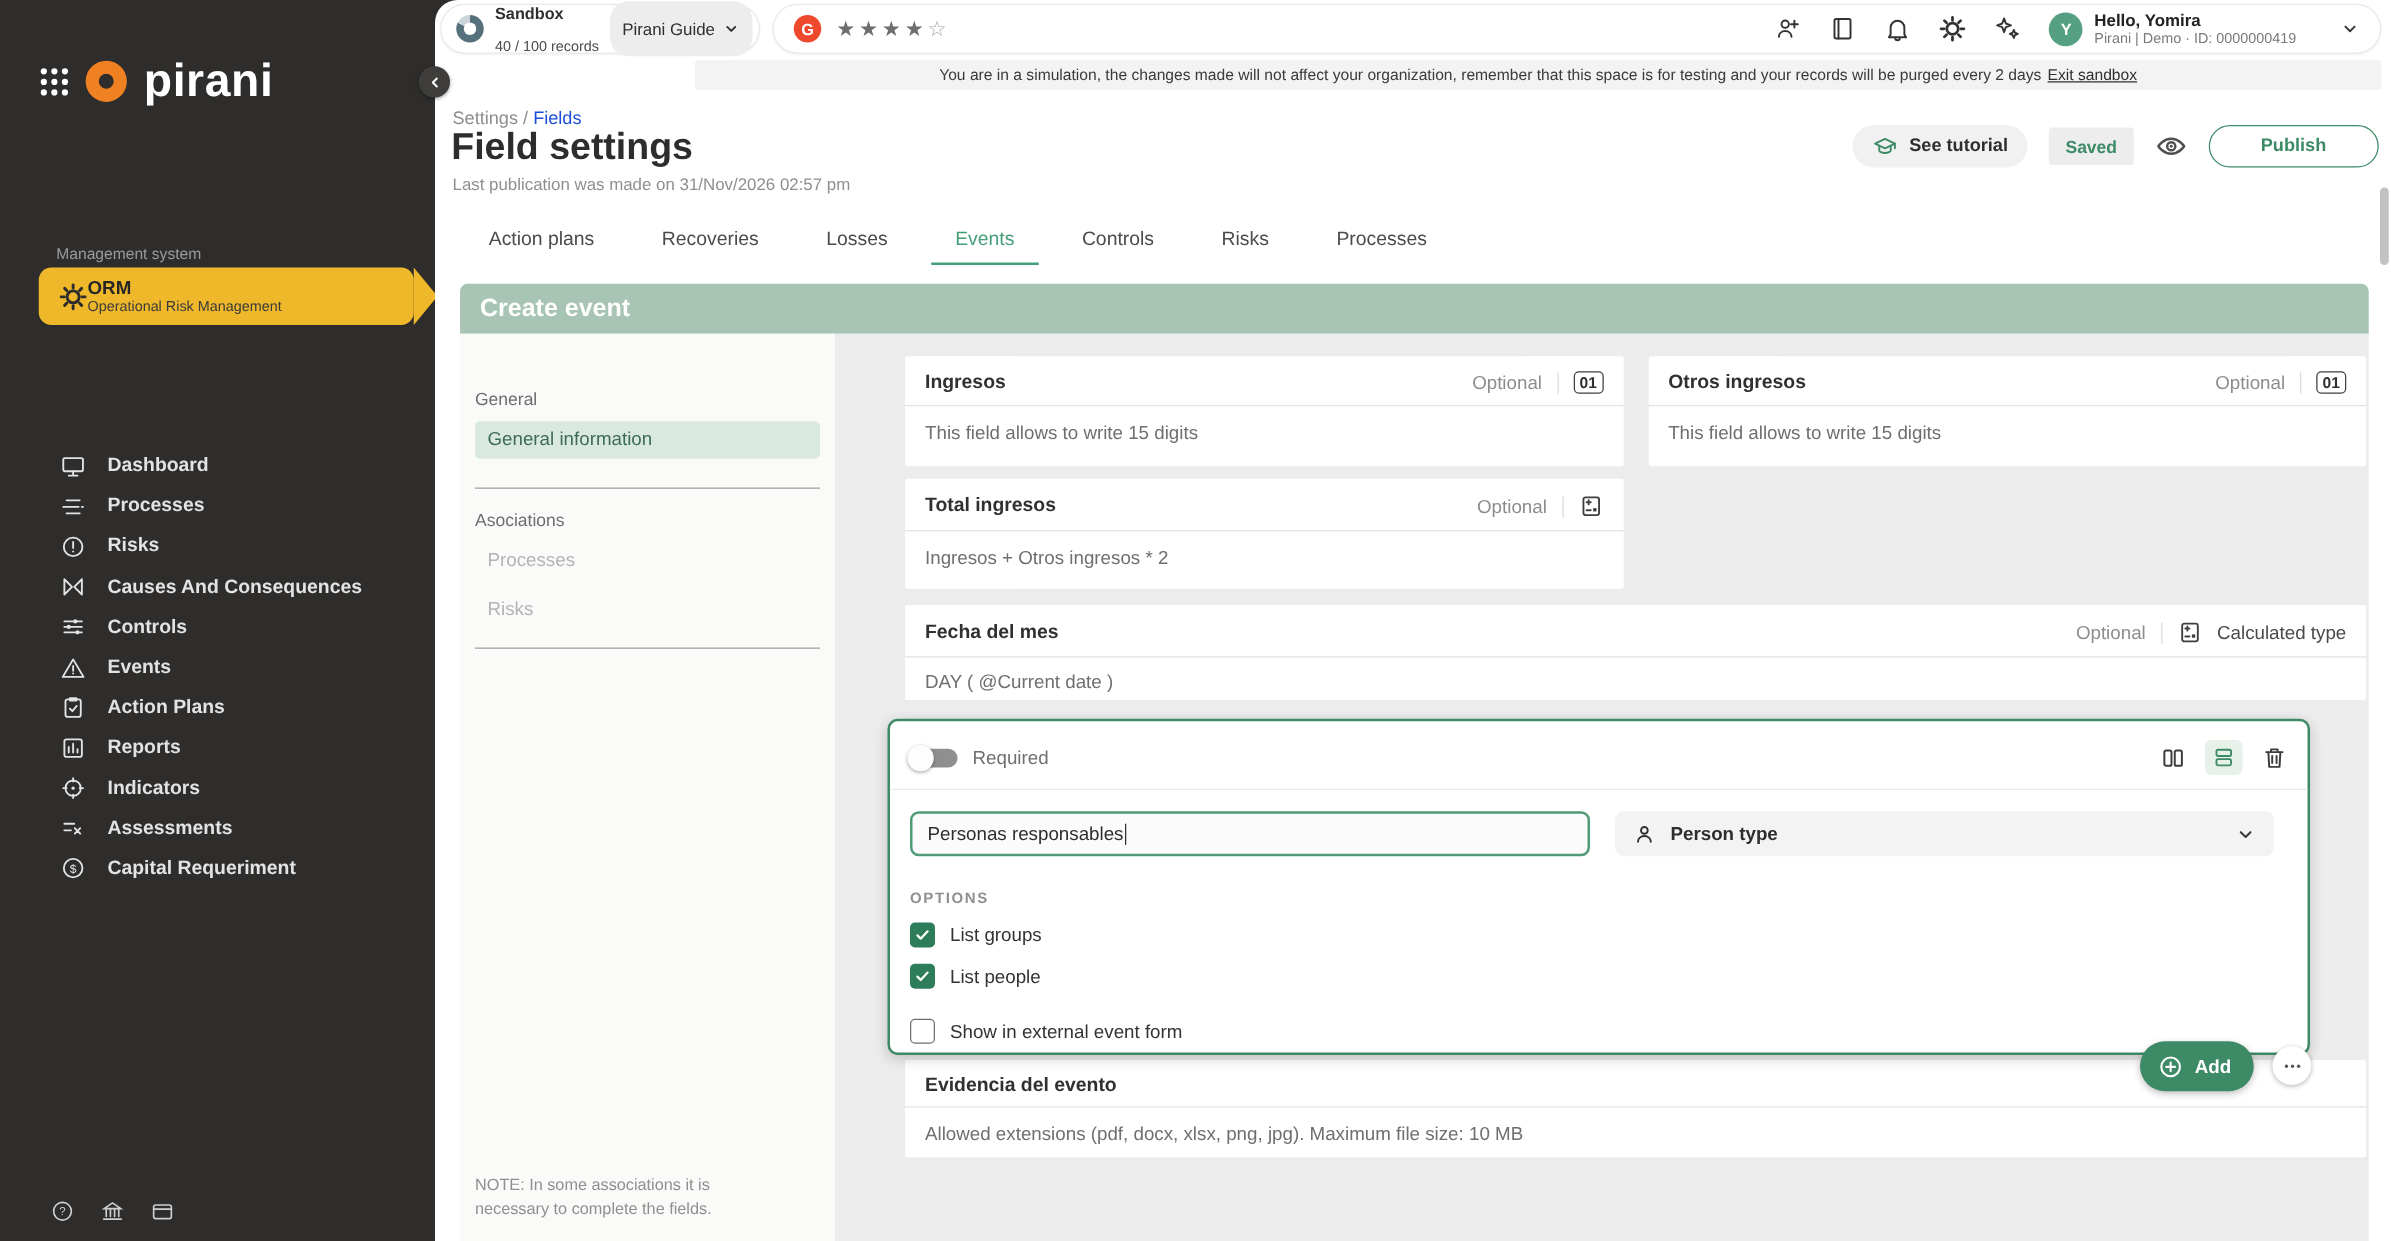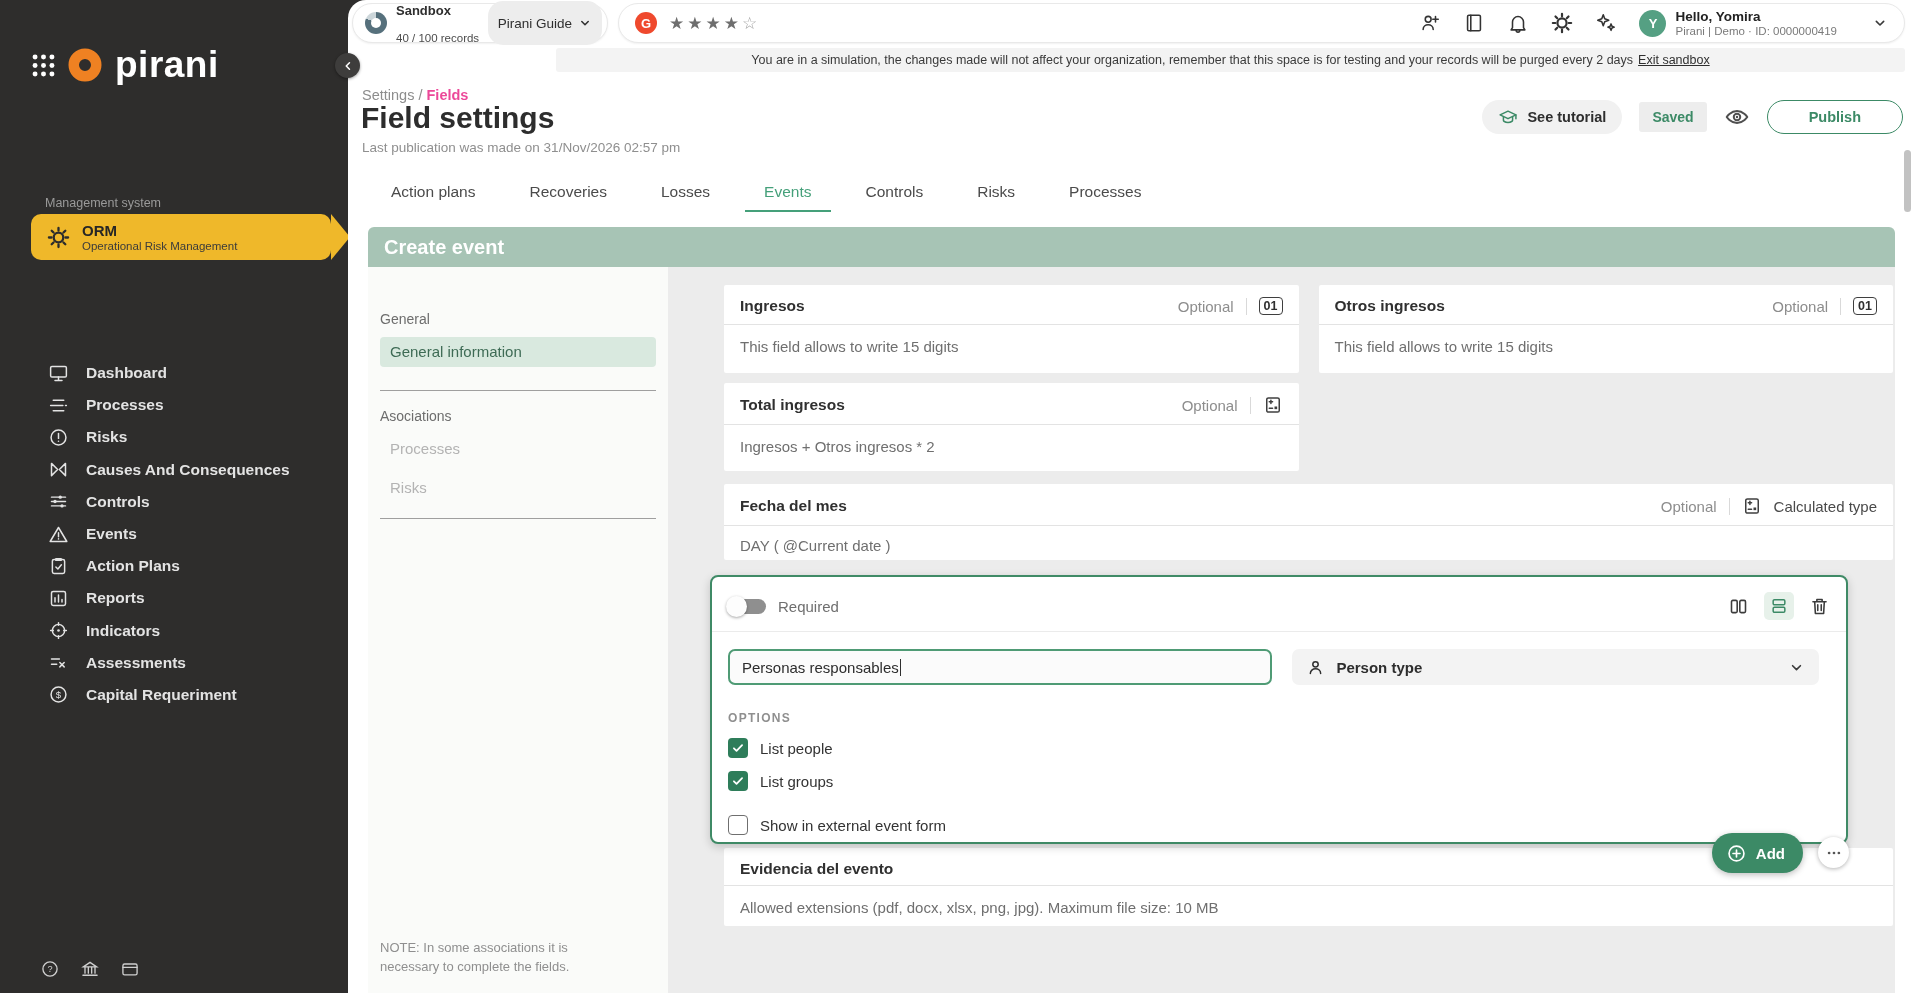--- a/index.html
+++ b/index.html
@@ -5,21 +5,21 @@
   * { margin:0; padding:0; box-sizing:border-box; }
   html,body { width:1913px; height:993px; overflow:hidden; }
   body { font-family:"Liberation Sans", sans-serif; background:#2e2d2c; position:relative; }
   svg { display:block; }
 
   
   .sidebar { position:absolute; left:0; top:0; width:348px; height:993px; background:#2e2d2c; z-index:1; }
   .logo-row { position:absolute; left:30px; top:44px; display:flex; align-items:center; gap:10px; }
   .logo-text { color:#fff; font-size:37px; font-weight:bold; letter-spacing:.5px; margin-left:2px; }
   .section-label { position:absolute; left:45px; top:196px; color:#9a9a9a; font-size:12.5px; }
-  .module-pill { position:absolute; left:31px; top:214px; width:300px; height:46px; background:#efb82a; border-radius:10px; display:flex; align-items:center; gap:12px; padding-left:16px; }
+  .module-pill { position:absolute; left:31px; top:214px; width:300px; height:46px; background:#efb82a; border-radius:10px; display:flex; align-items:center; padding-left:16px; }
   .module-pill::after { content:""; position:absolute; right:-19px; top:0; border-top:23px solid transparent; border-bottom:23px solid transparent; border-left:19px solid #efb82a; }
   .module-abbr { font-size:15px; font-weight:bold; color:#262626; }
   .module-name { font-size:11.5px; color:#3b3b3b; margin-top:1px; }
   .nav { position:absolute; left:0; top:357px; width:348px; }
   .sb-item { display:flex; align-items:center; gap:17px; height:32.2px; padding-left:48px; cursor:pointer; }
   .sb-item .lbl { color:#e3e3e3; font-size:15.5px; font-weight:bold; }
   .sb-icon { width:21px; height:21px; stroke:#e3e3e3; fill:none; stroke-width:1.7; stroke-linecap:round; stroke-linejoin:round; }
   .sb-bottom { position:absolute; left:40px; bottom:14px; display:flex; gap:20px; align-items:center; }
   .sb-bottom svg { width:20px; height:20px; stroke:#cfcfcf; fill:none; stroke-width:1.6; stroke-linecap:round; }
 
@@ -49,21 +49,21 @@
   .user-meta { font-size:11.5px; color:#7a7a7a; margin-top:1px; }
   .user-chev { margin-left:26px; }
 
   
   .sim-banner { position:absolute; left:208px; right:8px; top:48px; height:24px; background:#f3f3f3; border-radius:3px; display:flex; align-items:center; justify-content:center; gap:5px; }
   .sim-banner .txt { font-size:12.5px; color:#3a3a3a; }
   .sim-banner .lnk { font-size:12.5px; color:#2f2f2f; text-decoration:underline; cursor:pointer; }
 
   
   .breadcrumb { position:absolute; left:14px; top:87px; font-size:14.5px; color:#8d8d8d; }
-  .breadcrumb .cur { color:#ec4899; font-weight:bold; }
+  .breadcrumb .cur { color:#1d4ed8; font-weight:normal; }
   .page-title { position:absolute; left:13px; top:101px; font-size:30px; font-weight:bold; color:#2d2d2d; }
   .page-sub { position:absolute; left:14px; top:140px; font-size:13.5px; color:#8f8f8f; }
   .hdr-actions { position:absolute; right:10px; top:100px; display:flex; align-items:center; gap:17px; }
   .tut-pill { height:34px; border-radius:17px; background:#f1f1f1; display:flex; align-items:center; gap:9px; padding:0 16px; cursor:pointer; }
   .tut-pill span { font-size:14.5px; font-weight:bold; color:#2e2e2e; }
   .saved-chip { height:30px; background:#ededed; border-radius:3px; display:flex; align-items:center; padding:0 13px; font-size:14px; font-weight:bold; color:#3c8a66; }
   .eye-btn { cursor:pointer; }
   .publish-btn { height:34px; border-radius:17px; border:1.5px solid #3c8a66; background:#fff; color:#3c8a66; font-size:14.5px; font-weight:bold; padding:0 41px; display:flex; align-items:center; cursor:pointer; }
 
   
@@ -488,29 +488,29 @@
                 </svg>
             </div>
           </div>
           <div class="opts-label">OPTIONS</div>
           <div class="cb-row">
             <span class="cb on">
                 <svg width="14" height="14" viewBox="0 0 24 24" style="stroke:#fff; fill:none; stroke-width:3; stroke-linecap:round; stroke-linejoin:round;">
                   <path d="M5 12.5l4.5 4.5L19 7"></path>
                 </svg>
               </span>
-            <span class="cb-lbl">List people</span>
+            <span class="cb-lbl">List groups</span>
           </div>
           <div class="cb-row">
             <span class="cb on">
                 <svg width="14" height="14" viewBox="0 0 24 24" style="stroke:#fff; fill:none; stroke-width:3; stroke-linecap:round; stroke-linejoin:round;">
                   <path d="M5 12.5l4.5 4.5L19 7"></path>
                 </svg>
               </span>
-            <span class="cb-lbl">List groups</span>
+            <span class="cb-lbl">List people</span>
           </div>
           <div class="cb-row mt22">
             <span class="cb off"></span>
             <span class="cb-lbl">Show in external event form</span>
           </div>
         </div>
 
         <div class="fcard evid">
           <div class="fhead" style="padding-bottom:7px;">
             <span class="flabel">Evidencia del evento</span>

